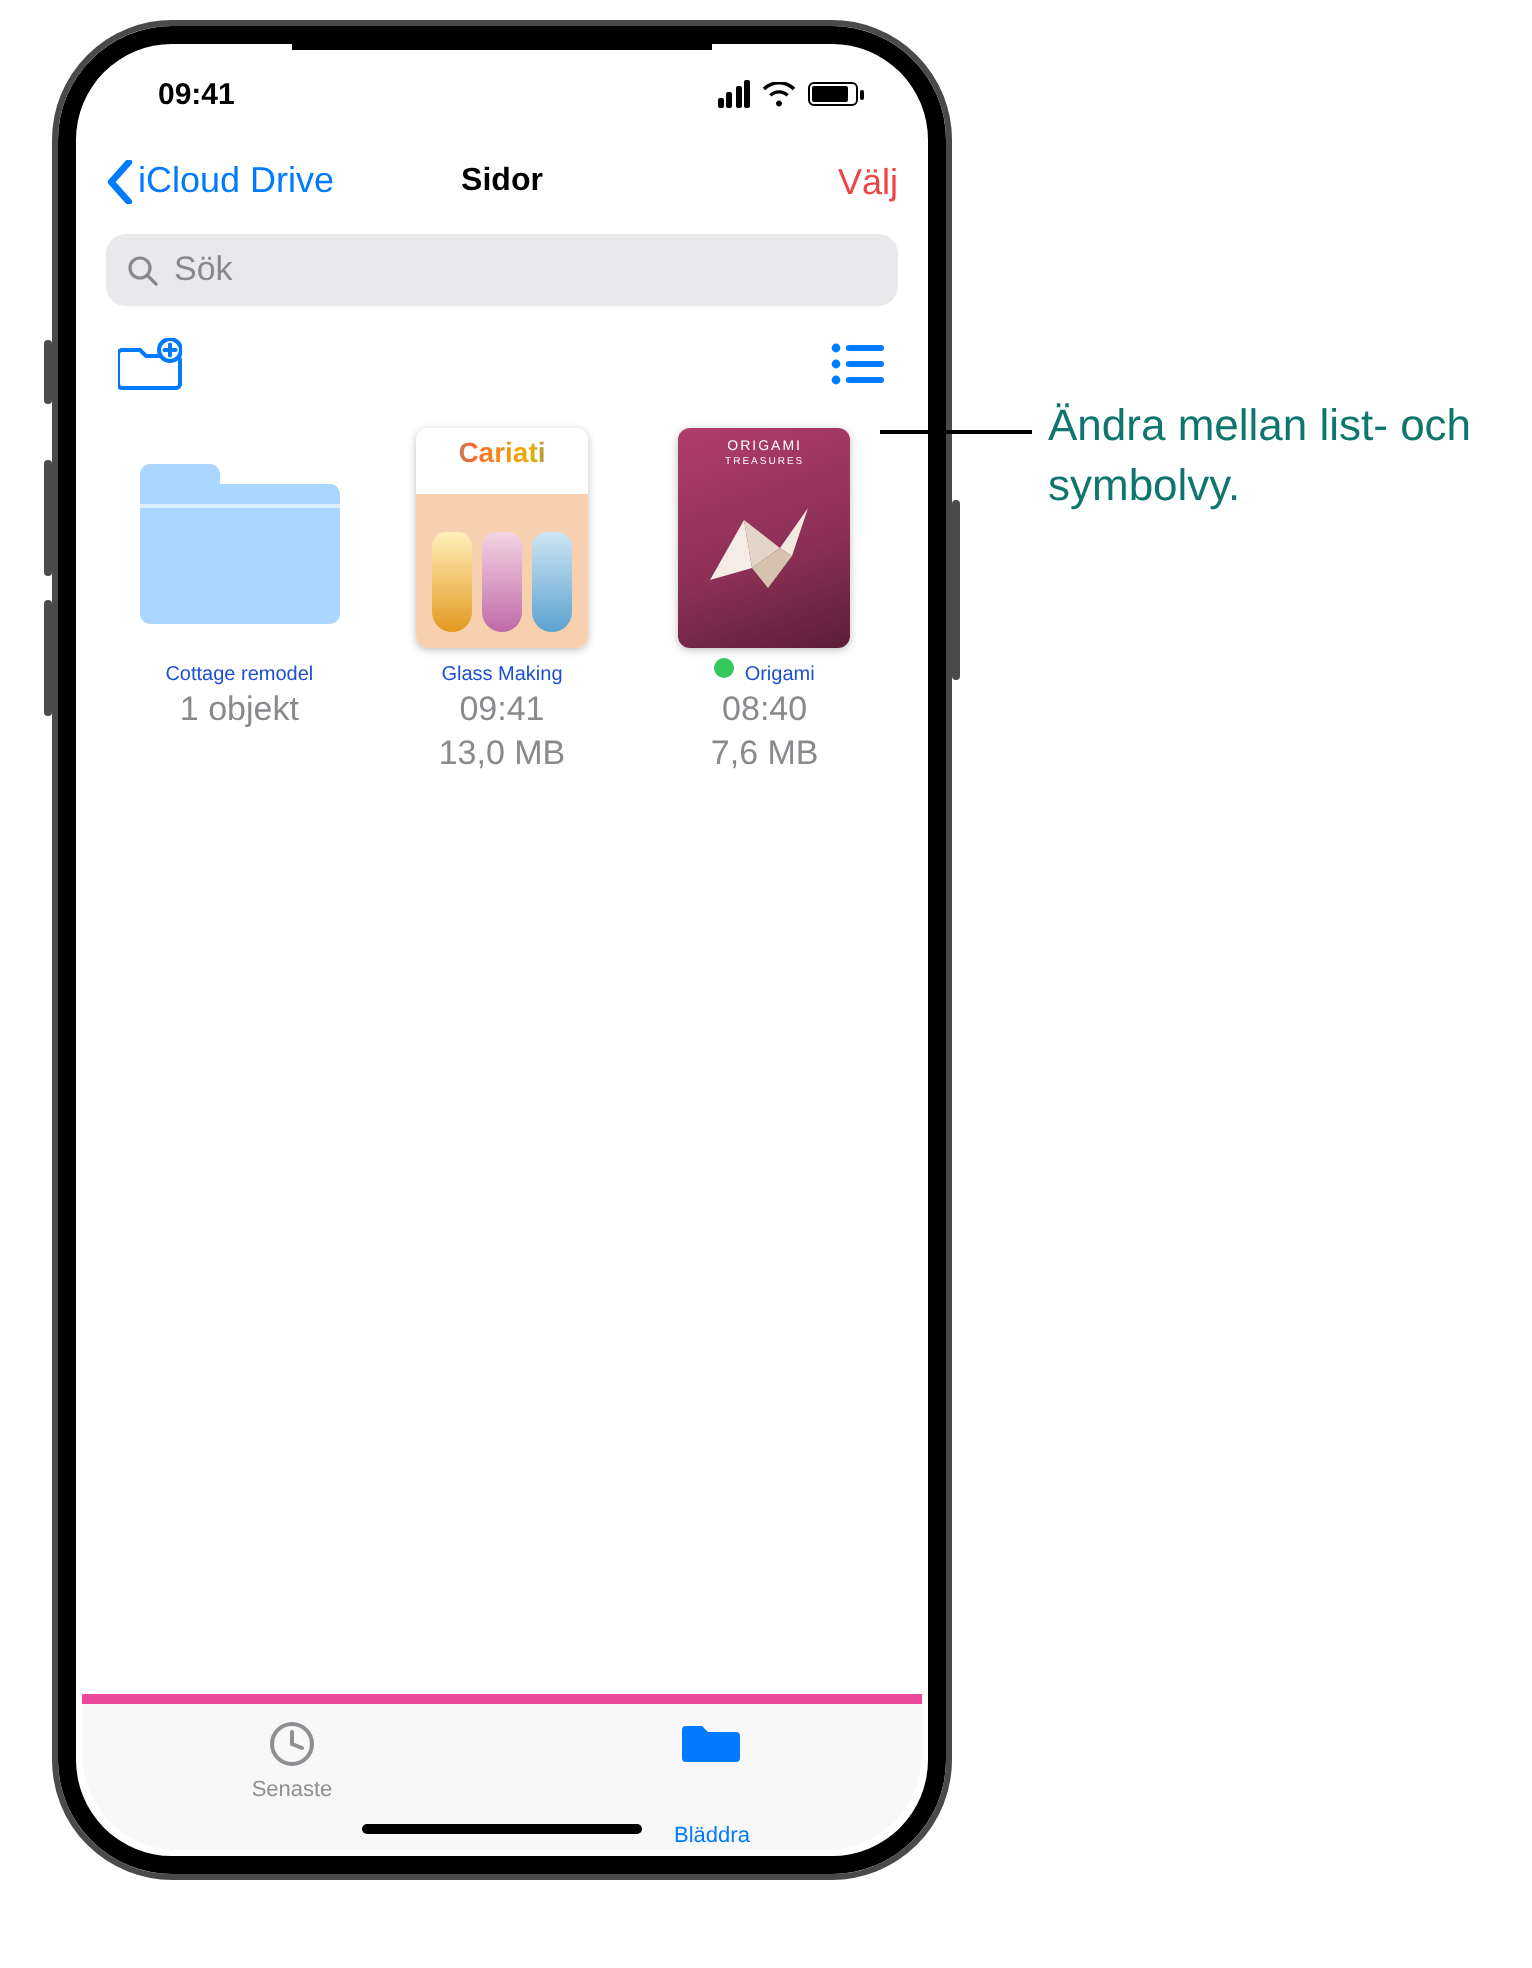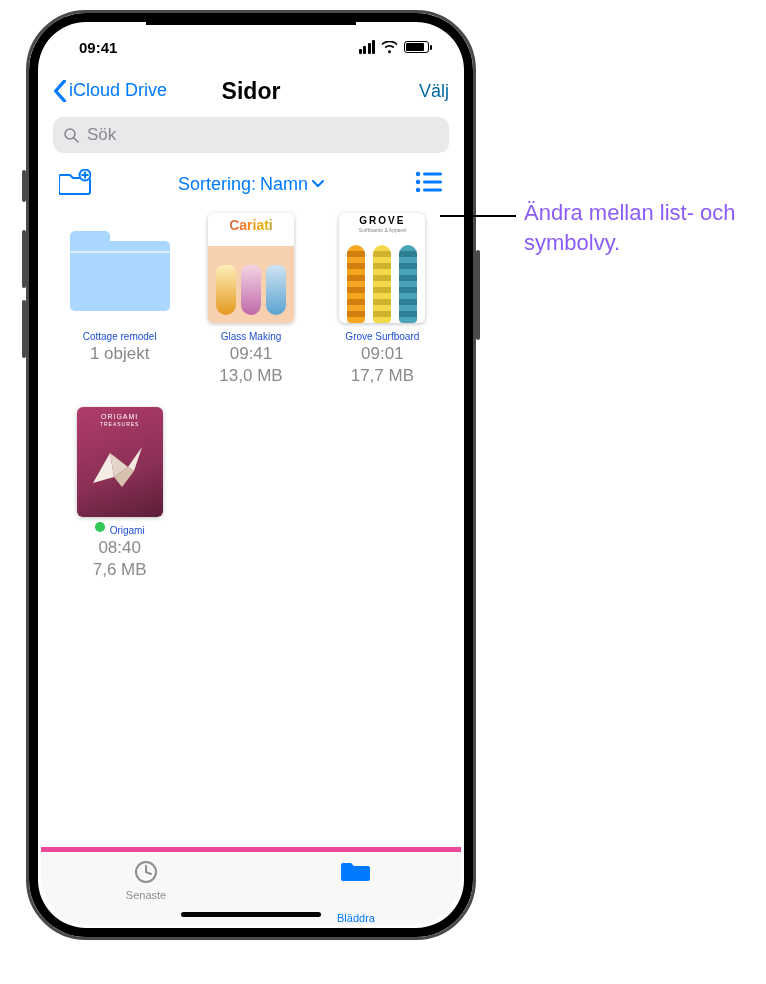--- a/index.html
+++ b/index.html
@@ -65,22 +65,22 @@
   .sig-bars span:nth-child(3){height:11px;} .sig-bars span:nth-child(4){height:14px;}
   .battery { width: 25px; height: 12px; border:1.5px solid #000; border-radius:3px; position:relative;}
   .battery::after{content:"";position:absolute;right:-4px;top:3px;width:2px;height:5px;background:#000;border-radius:1px;}
   .battery .fill{position:absolute;left:1px;top:1px;bottom:1px;width:80%;background:#000;border-radius:1px;}
   
   .navbar {
     display: flex; justify-content: space-between; align-items: center;
     height: 44px; padding: 0 12px; font-size: 18px;
   }
   .navbar .back { display:flex; align-items:flex-start; color:#007aff; font-size:18px; gap:2px; }
-  .navbar .title { font-weight:600; font-size:23px; color:#000; position:absolute; left:50%; transform:translateX(-50%);}
-  .navbar .select { color:#0369a1; font-size:18px; }
+  .navbar .title { font-weight:600; font-size:16px; color:#000; position:absolute; left:50%; transform:translateX(-50%);}
+  .navbar .select { color:#ef4444; font-size:18px; }
   
   .searchbar {
     margin: 4px 12px 8px;
     background:#e9e9ec;
     border-radius: 10px;
     height: 36px;
     display:flex; align-items:center; gap:8px;
     padding: 0 10px;
     color:#88888d;
     font-size:17px;
@@ -117,21 +117,21 @@
     background:#f8f8f8;
     display:flex;
   }
   .tabbar .tab { flex:1; display:flex; flex-direction:column; align-items:center; justify-content:flex-start; padding-top:6px; gap:3px;}
   .tabbar .tab .tlabel { font-size:11px; }
   .tabbar .tab.inactive { color:#8e8e93; }
   .tabbar .tab.active { color:#007aff;gap:28px; }
   .home-indicator { position:absolute; bottom:8px; left:50%; transform:translateX(-50%); width:140px; height:5px; background:#000; border-radius:3px;}
   
   .callout-line { position:absolute; background:#000; height:1.5px;}
-  .callout-text { position:absolute; font-size:22px; line-height:1.35; color:#8b5cf6; }
+  .callout-text { position:absolute; font-size:22px; line-height:1.35; color:#0f766e; }
   
   .doc-cariati { background: linear-gradient(180deg,#fff 0%,#fff 30%, #f7d0b0 30%, #f7d0b0 100%); }
   .doc-cariati::before { content:"Cariati"; font-weight:bold; font-size:14px; position:absolute; top:4px; left:0; right:0; text-align:center;
     background: linear-gradient(90deg,#00bcd4,#ff6830,#e9b200,#0048ff); -webkit-background-clip:text; background-clip:text; color:transparent;}
   .vase { position:absolute; width:20px; height:50px; bottom:8px; border-radius:10px 10px 14px 14px;}
   .vase.v1{left:8px; background:linear-gradient(#ffeeba,#e39a1f);} 
   .vase.v2{left:33px; background:linear-gradient(#f3d4e3,#c06aa8);} 
   .vase.v3{left:58px; background:linear-gradient(#cfe4f3,#5ba3d0);}
   .doc-grove { background:#fff; }
   .doc-grove .gtitle{ position:absolute; top:2px; left:0; right:0; text-align:center; font-size:10px; letter-spacing:2px; font-weight:600;}
@@ -198,27 +198,20 @@
 
       <div class="toolbar">
         <div>
           <svg width="32" height="26" viewBox="0 0 32 26">
             <path d="M2 6 h9 l3 3 h15 a2 2 0 0 1 2 2 v12 a2 2 0 0 1 -2 2 h-27 a2 2 0 0 1 -2 -2 v-15 a2 2 0 0 1 2 -2 z" fill="none" stroke="#007aff" stroke-width="2"></path>
             <circle cx="26" cy="6" r="5.5" fill="#fff" stroke="#007aff" stroke-width="2"></circle>
             <line x1="26" y1="3.2" x2="26" y2="8.8" stroke="#007aff" stroke-width="2" stroke-linecap="round"></line>
             <line x1="23.2" y1="6" x2="28.8" y2="6" stroke="#007aff" stroke-width="2" stroke-linecap="round"></line>
           </svg>
         </div>
-        <div class="sort">
-          <span>Sortering: </span>
-            <span>Namn</span>
-          <svg width="12" height="8" viewBox="0 0 12 8">
-              <path d="M1 1l5 5 5-5" stroke="#007aff" stroke-width="2" fill="none" stroke-linecap="round"></path>
-            </svg>
-        </div>
         <div class="view-toggle">
           <svg width="28" height="22" viewBox="0 0 28 22">
             <circle cx="3" cy="3" r="2.2" fill="#007aff"></circle>
               <rect x="8" y="1.5" width="19" height="3" rx="1.5" fill="#007aff"></rect>
             <circle cx="3" cy="11" r="2.2" fill="#007aff"></circle>
               <rect x="8" y="9.5" width="19" height="3" rx="1.5" fill="#007aff"></rect>
             <circle cx="3" cy="19" r="2.2" fill="#007aff"></circle>
               <rect x="8" y="17.5" width="19" height="3" rx="1.5" fill="#007aff"></rect>
           </svg>
         </div>
@@ -239,32 +232,20 @@
           <div class="thumb doc-cariati">
             <div class="vase v1"></div>
               <div class="vase v2"></div>
               <div class="vase v3"></div>
           </div>
           <div class="name">Glass Making</div>
           <div class="meta1">09:41</div>
           <div class="meta2">13,0 MB</div>
         </div>
 
-        <div class="item">
-          <div class="thumb doc-grove">
-            <div class="gtitle">GROVE</div>
-              <div class="gsub">Surfboards &amp; Apparel</div>
-            <div class="board b1"></div>
-              <div class="board b2"></div>
-              <div class="board b3"></div>
-          </div>
-          <div class="name">Grove Surfboard</div>
-          <div class="meta1">09:01</div>
-          <div class="meta2">17,7 MB</div>
-        </div>
 
         <div class="item">
           <div class="thumb doc-origami">
             <svg class="crane" width="64" height="50" viewBox="0 0 64 50">
               <polygon points="5,40 22,10 26,34" fill="#f4ece5"></polygon>
               <polygon points="26,34 22,10 40,24" fill="#e3d5c7"></polygon>
               <polygon points="40,24 54,4 46,28" fill="#f2e9df"></polygon>
               <polygon points="26,34 40,24 46,28 34,44" fill="#d6c2ae"></polygon>
             </svg>
           </div>

